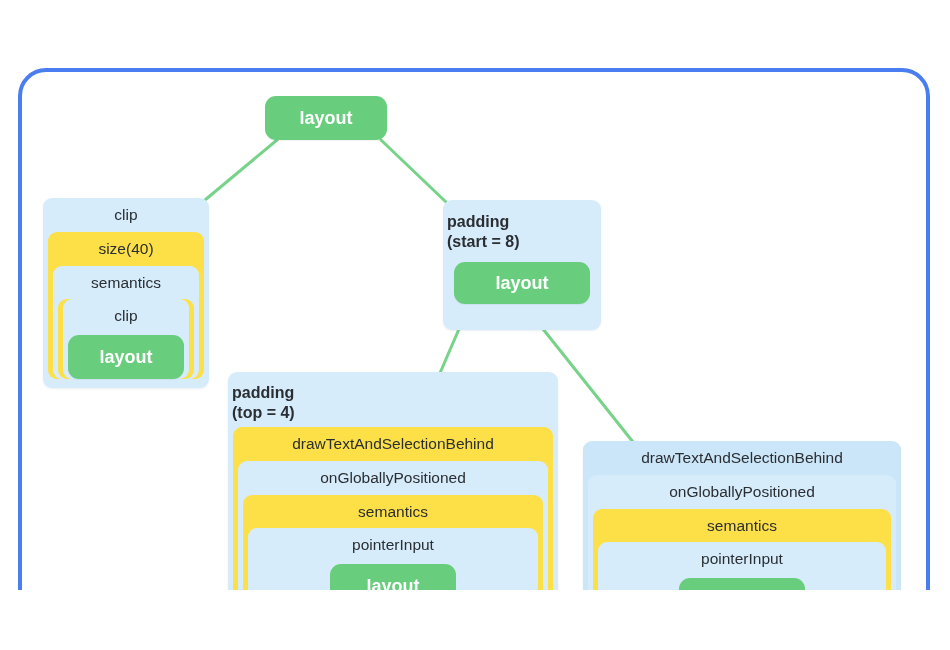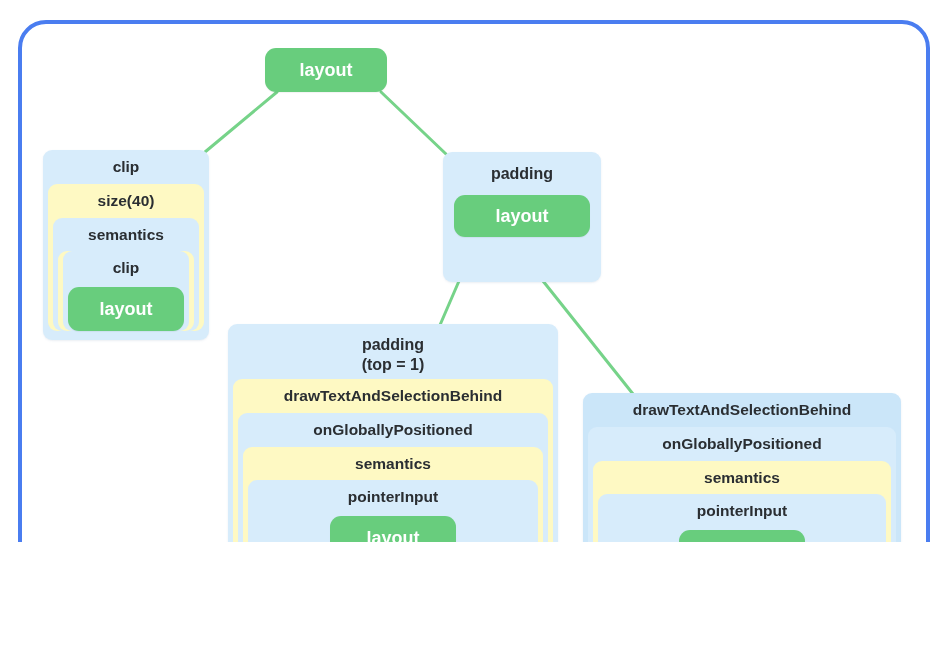--- a/index.html
+++ b/index.html
@@ -1,18 +1,19 @@
 <!DOCTYPE html>
 <html><head>
 <meta charset="utf-8">
 <style>
   html,body{margin:0;padding:0;background:#ffffff;}
   .canvas{
     position:relative;width:950px;height:542px;background:#ffffff;overflow:hidden;
     font-family:"Liberation Sans", sans-serif;
+    margin-top:48px;
   }
   .frame{
     position:absolute;left:18px;top:20px;width:912px;height:605px;
     box-sizing:border-box;border:4px solid #4a7df0;border-radius:28px;
     background:#ffffff;
   }
   .edges{position:absolute;left:0;top:0;width:950px;height:650px;}
   .gbtn{
     background:#68cd7d;color:#ffffff;border-radius:11px;
     font-weight:700;font-size:18px;line-height:1;
@@ -20,28 +21,28 @@
     box-shadow:0 1px 1px rgba(0,0,0,0.05);
   }
   .root-node{
     position:absolute;left:265px;top:48px;width:122px;height:44px;
   }
   .box{
     box-sizing:border-box;border-radius:9px;
   }
   .box .box{margin:0 5px 6px;}
   .light{background:#d7ecfb;}
-  .mid{background:#fef9c3;}
+  .mid{background:#fde047;}
   .midlight{background:#cbe6f9;}
   .box-label{
-    text-align:center;font-weight:700;font-size:15.5px;color:#2a2e32;
+    text-align:center;font-weight:400;font-size:15.5px;color:#2a2e32;
     padding:8px 4px;line-height:1.15;white-space:nowrap;
   }
   .box-title{
-    text-align:center;font-weight:700;font-size:16px;color:#2a2e32;
+    text-align:left;font-weight:700;font-size:16px;color:#2a2e32;
     padding:8px 4px 6px;line-height:1.22;
   }
   .top-box{position:absolute;box-shadow:0 1px 2px rgba(120,150,180,0.15);}
   .clip-box{left:43px;top:150px;width:166px;}
   .pstart-box{left:443px;top:152px;width:158px;height:130px;}
   .pstart-box .box-title{padding:12px 4px 2px;}
   .ptop-box{left:228px;top:324px;width:330px;}
   .ptop-box .box-title{padding:11px 4px 5px;}
   .right-box{left:583px;top:393px;width:318px;}
   .leaf{width:126px;height:44px;margin:2px auto 9px;}
@@ -76,28 +77,29 @@
             <div class="gbtn leaf">layout</div>
           </div>
         </div>
       </div>
     </div>
   </div>
 
   <div class="box light top-box pstart-box">
     <div class="box-title">
       <div>padding</div>
+      <div>(start = 8)</div>
     </div>
     <div class="gbtn leaf">layout</div>
   </div>
 
   <div class="box light top-box ptop-box">
     <div class="box-title">
       <div>padding</div>
-      <div>(top = 1)</div>
+      <div>(top = 4)</div>
     </div>
     <div class="box mid">
       <div class="box-label">drawTextAndSelectionBehind</div>
       <div class="box light">
         <div class="box-label">onGloballyPositioned</div>
         <div class="box mid">
           <div class="box-label">semantics</div>
           <div class="box light">
             <div class="box-label">pointerInput</div>
             <div class="gbtn leaf">layout</div>

